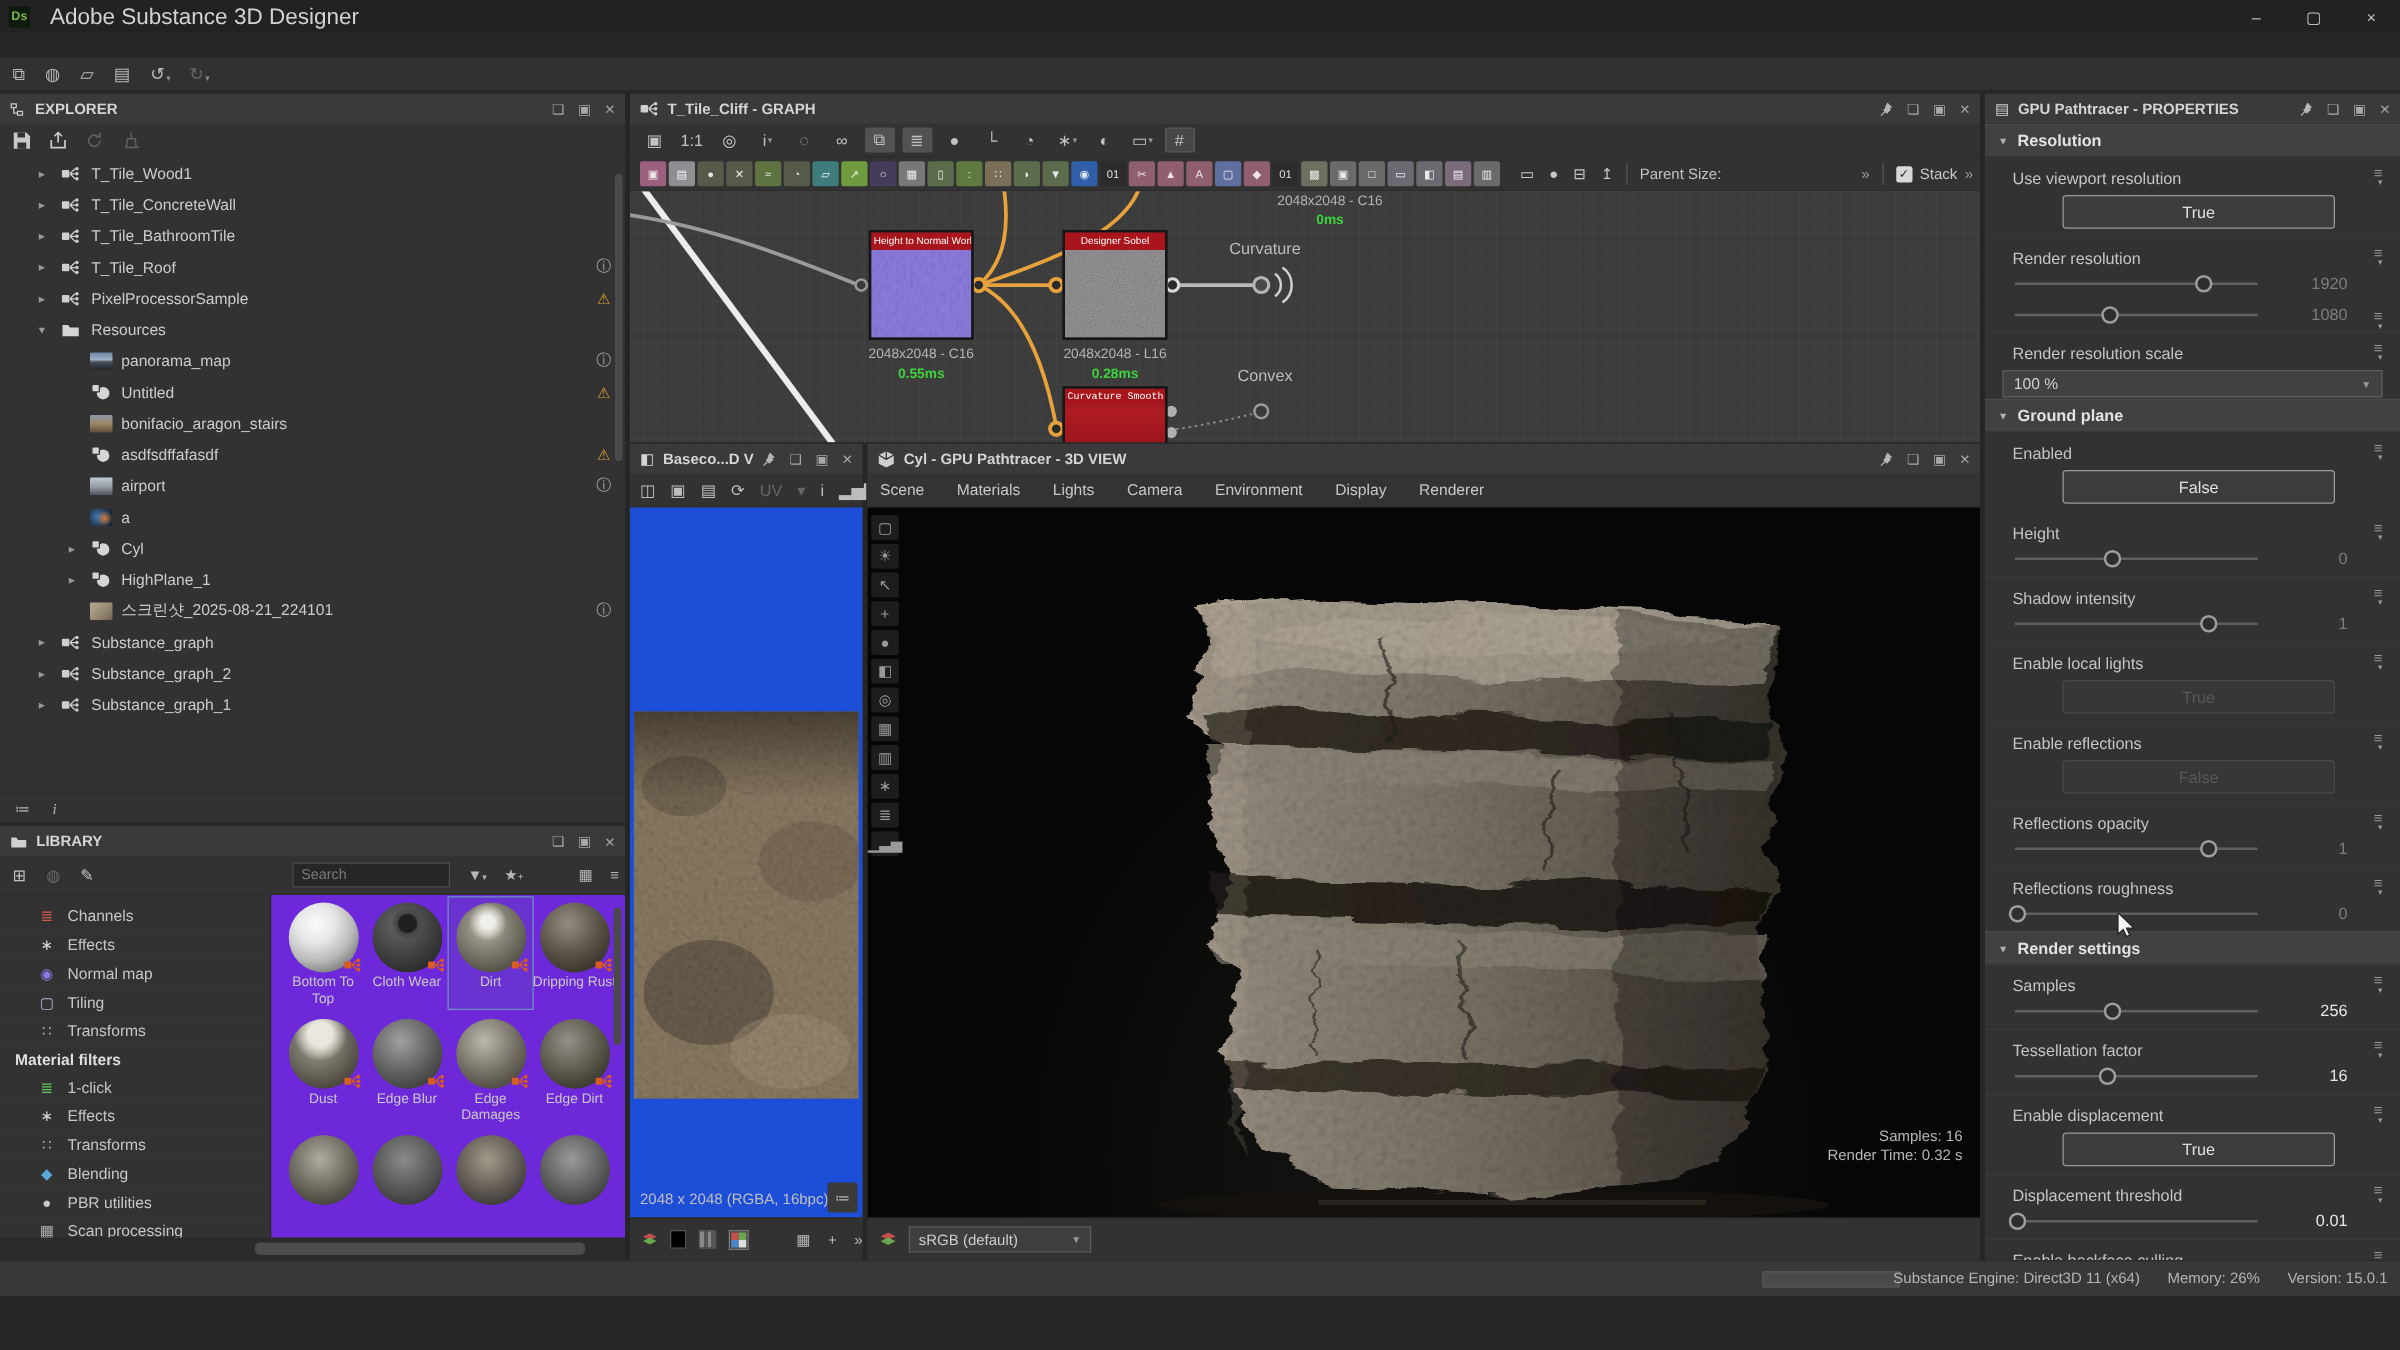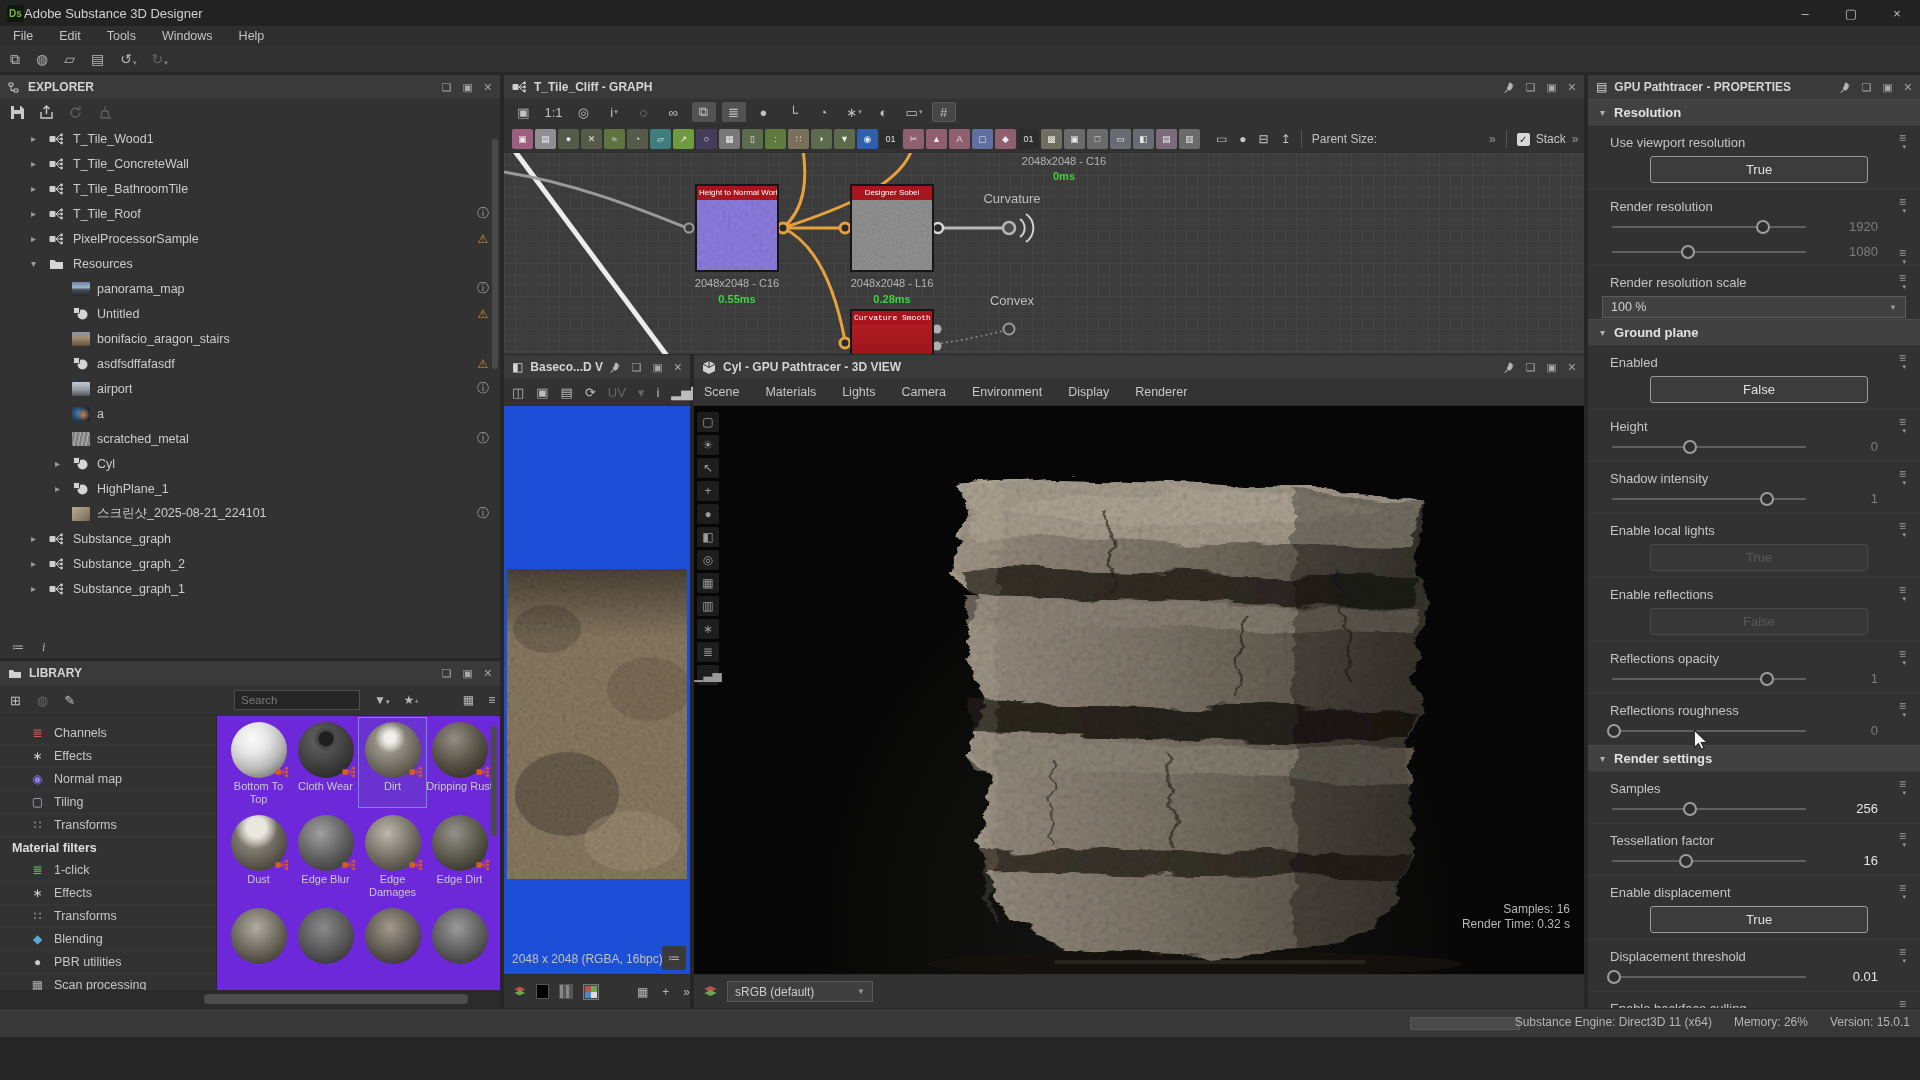--- a/index.html
+++ b/index.html
@@ -3,21 +3,21 @@
 <meta charset="utf-8">
 <style>
   html,body{margin:0;padding:0;background:#1a1a1a;}
   #app{position:relative;width:1920px;height:1080px;background:#262626;overflow:hidden;
        font-family:"Liberation Sans",sans-serif;font-size:12px;color:#c8c8c8;}
   .abs{position:absolute;}
   
   .titlebar{position:absolute;left:0;top:0;width:1920px;height:26px;background:#222222;display:flex;align-items:center;}
   .dslogo{width:17px;height:17px;margin-left:7px;background:#0e1a0c;color:#7ab648;font-weight:bold;font-size:10px;
           display:flex;align-items:center;justify-content:center;border-radius:2px;}
-  .apptitle{margin-left:0;color:#d2d2d2;font-size:13px;}
+  .apptitle{margin-left:16px;color:#d2d2d2;font-size:18px;}
   .winbtns{margin-left:auto;display:flex;}
   .winbtn{width:46px;height:26px;display:flex;align-items:center;justify-content:center;color:#c0c0c0;font-size:13px;}
   .menubar{position:absolute;left:0;top:26px;width:1920px;height:20px;background:#2e2e2e;display:flex;align-items:center;}
   .menuitem{padding:0 13px;color:#c3c3c3;font-size:12.5px;}
   .maintb{position:absolute;left:0;top:46px;width:1920px;height:27px;background:#313131;border-bottom:1px solid #262626;
           display:flex;align-items:center;gap:15px;padding-left:10px;box-sizing:border-box;}
   .mtool{color:#b8b8b8;font-size:14px;display:flex;align-items:flex-end;gap:1px;}
   .mtool[data-dim="true"]{color:#636363;}
   .mtool .caret{font-size:7px;color:#8a8a8a;}
   
@@ -154,28 +154,20 @@
   <div class="titlebar">
     <div class="dslogo">Ds</div>
     <div class="apptitle">Adobe Substance 3D Designer</div>
     <div class="winbtns">
       <span class="winbtn">–</span>
       <span class="winbtn">▢</span>
       <span class="winbtn">×</span>
     </div>
   </div>
 
-  <div class="menubar">
-
-  <span class="menuitem">File</span>
-      <span class="menuitem">Edit</span>
-      <span class="menuitem">Tools</span>
-      <span class="menuitem">Windows</span>
-      <span class="menuitem">Help</span>
-    </div>
 
   <div class="maintb">
 
       <span class="mtool" data-dim="false">
         <span>⧉</span>
         <span class="caret"></span>
       </span>
 
       <span class="mtool" data-dim="false">
         <span>◍</span>
@@ -402,30 +394,20 @@
 
           <span class="chev"></span>
           <span class="xicon" data-type="thumb">
 
             <span class="v v-thumb" style="background: radial-gradient(circle at 65% 55%, rgb(208, 122, 58) 0%, rgba(208, 122, 58, 0) 45%), radial-gradient(circle at 35% 45%, rgb(63, 120, 184) 0%, rgb(36, 58, 82) 55%, rgb(19, 28, 38) 100%);"></span>
           </span>
           <span class="xlabel">a</span>
           <span class="badge" data-badge=""></span>
         </div>
 
-        <div class="xrow" data-depth="2">
-
-          <span class="chev"></span>
-          <span class="xicon" data-type="thumb">
-
-            <span class="v v-thumb" style="background: repeating-linear-gradient(100deg, rgb(168, 168, 168) 0px, rgb(168, 168, 168) 1px, rgb(126, 126, 126) 1px, rgb(126, 126, 126) 3px, rgb(152, 152, 152) 3px, rgb(152, 152, 152) 4px);"></span>
-          </span>
-          <span class="xlabel">scratched_metal</span>
-          <span class="badge" data-badge="info"></span>
-        </div>
 
         <div class="xrow" data-depth="2">
 
           <span class="chev">▸</span>
           <span class="xicon" data-type="scene">
 
             <svg class="v v-scene" width="15" height="13" viewBox="0 0 15 13">
               <circle cx="9.5" cy="7.5" r="5" fill="#d5d5d5"></circle>
               <rect x="0.5" y="0.5" width="6" height="6" rx="1" fill="#d5d5d5" stroke="#323232"></rect>
             </svg>

